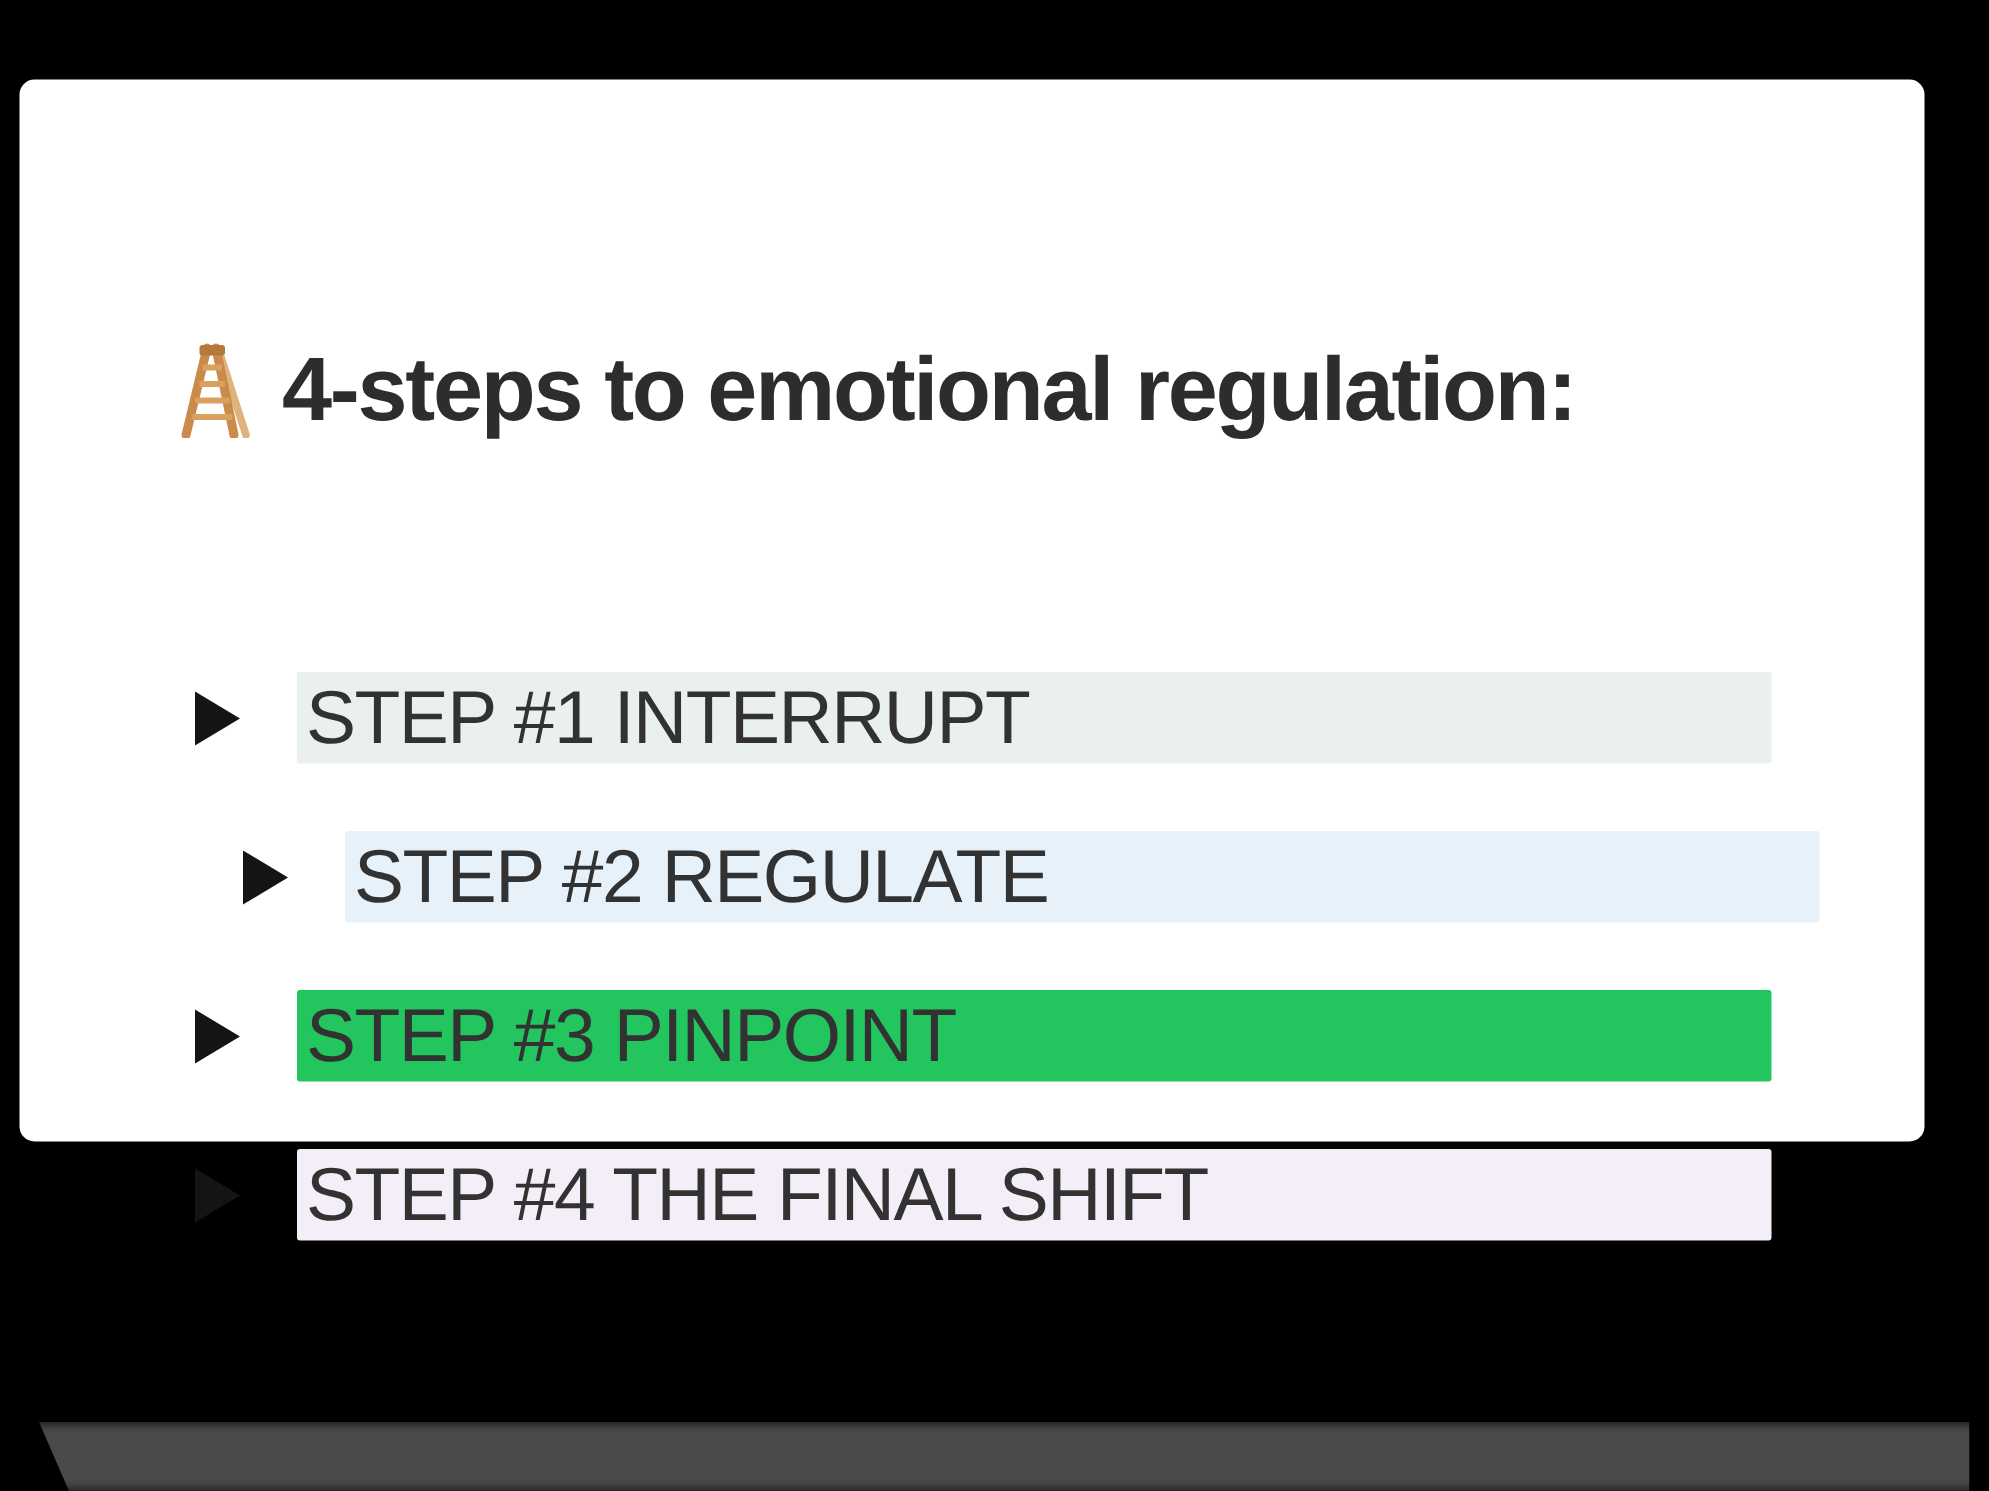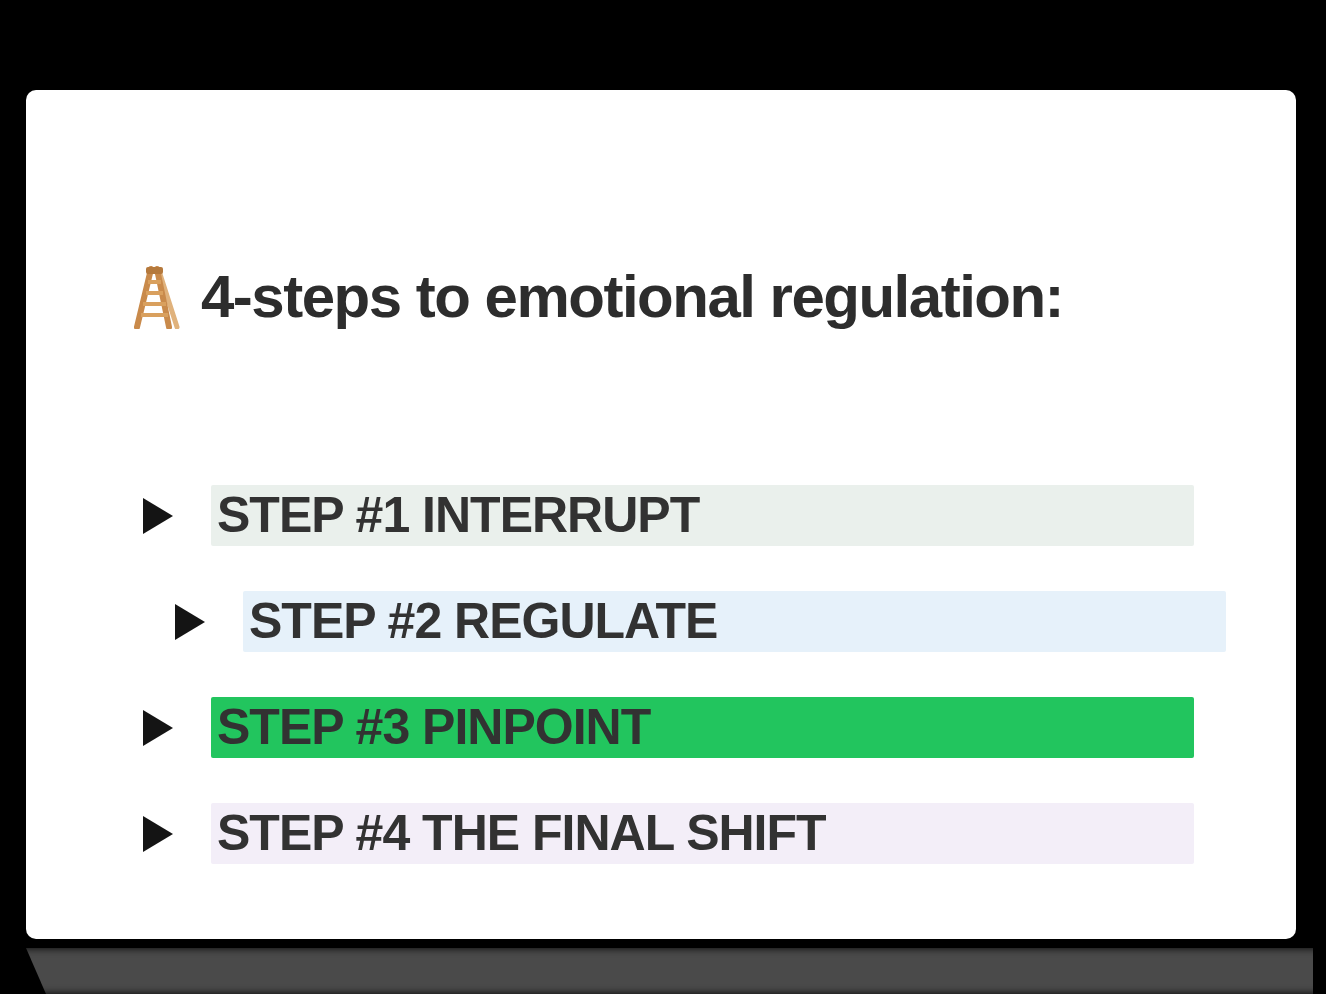--- a/index.html
+++ b/index.html
@@ -12,27 +12,26 @@
     font-family: "Liberation Sans", "DejaVu Sans", sans-serif;
   }
   .stage {
     position: relative;
     width: 1326px;
     height: 994px;
     background: #000000;
   }
   .card {
     position: absolute;
-    left: 26px;
+    left: 13px;
     top: 53px;
     width: 1270px;
-    height: 849px;
+    height: 708px;
     background: #ffffff;
     border-radius: 10px;
-    margin-top: 37px;
   }
   .card-shadow {
     position: absolute;
     left: 0;
     top: 948px;
     width: 1326px;
     height: 46px;
     background: #4a4a4a;
     clip-path: polygon(26px 0, 1313px 0, 1313px 46px, 46px 46px);
     filter: blur(4px);
@@ -79,21 +78,21 @@
   }
   .toggle-highlight {
     width: 983px;
     height: 61px;
     display: flex;
     align-items: center;
     border-radius: 2px;
   }
   .toggle-label {
     font-size: 50px;
-    font-weight: 700;
+    font-weight: 400;
     letter-spacing: -1px;
     color: #323232;
     padding-left: 6px;
     white-space: nowrap;
     line-height: 61px;
   }
 </style>
 </head>
 <body>
 

